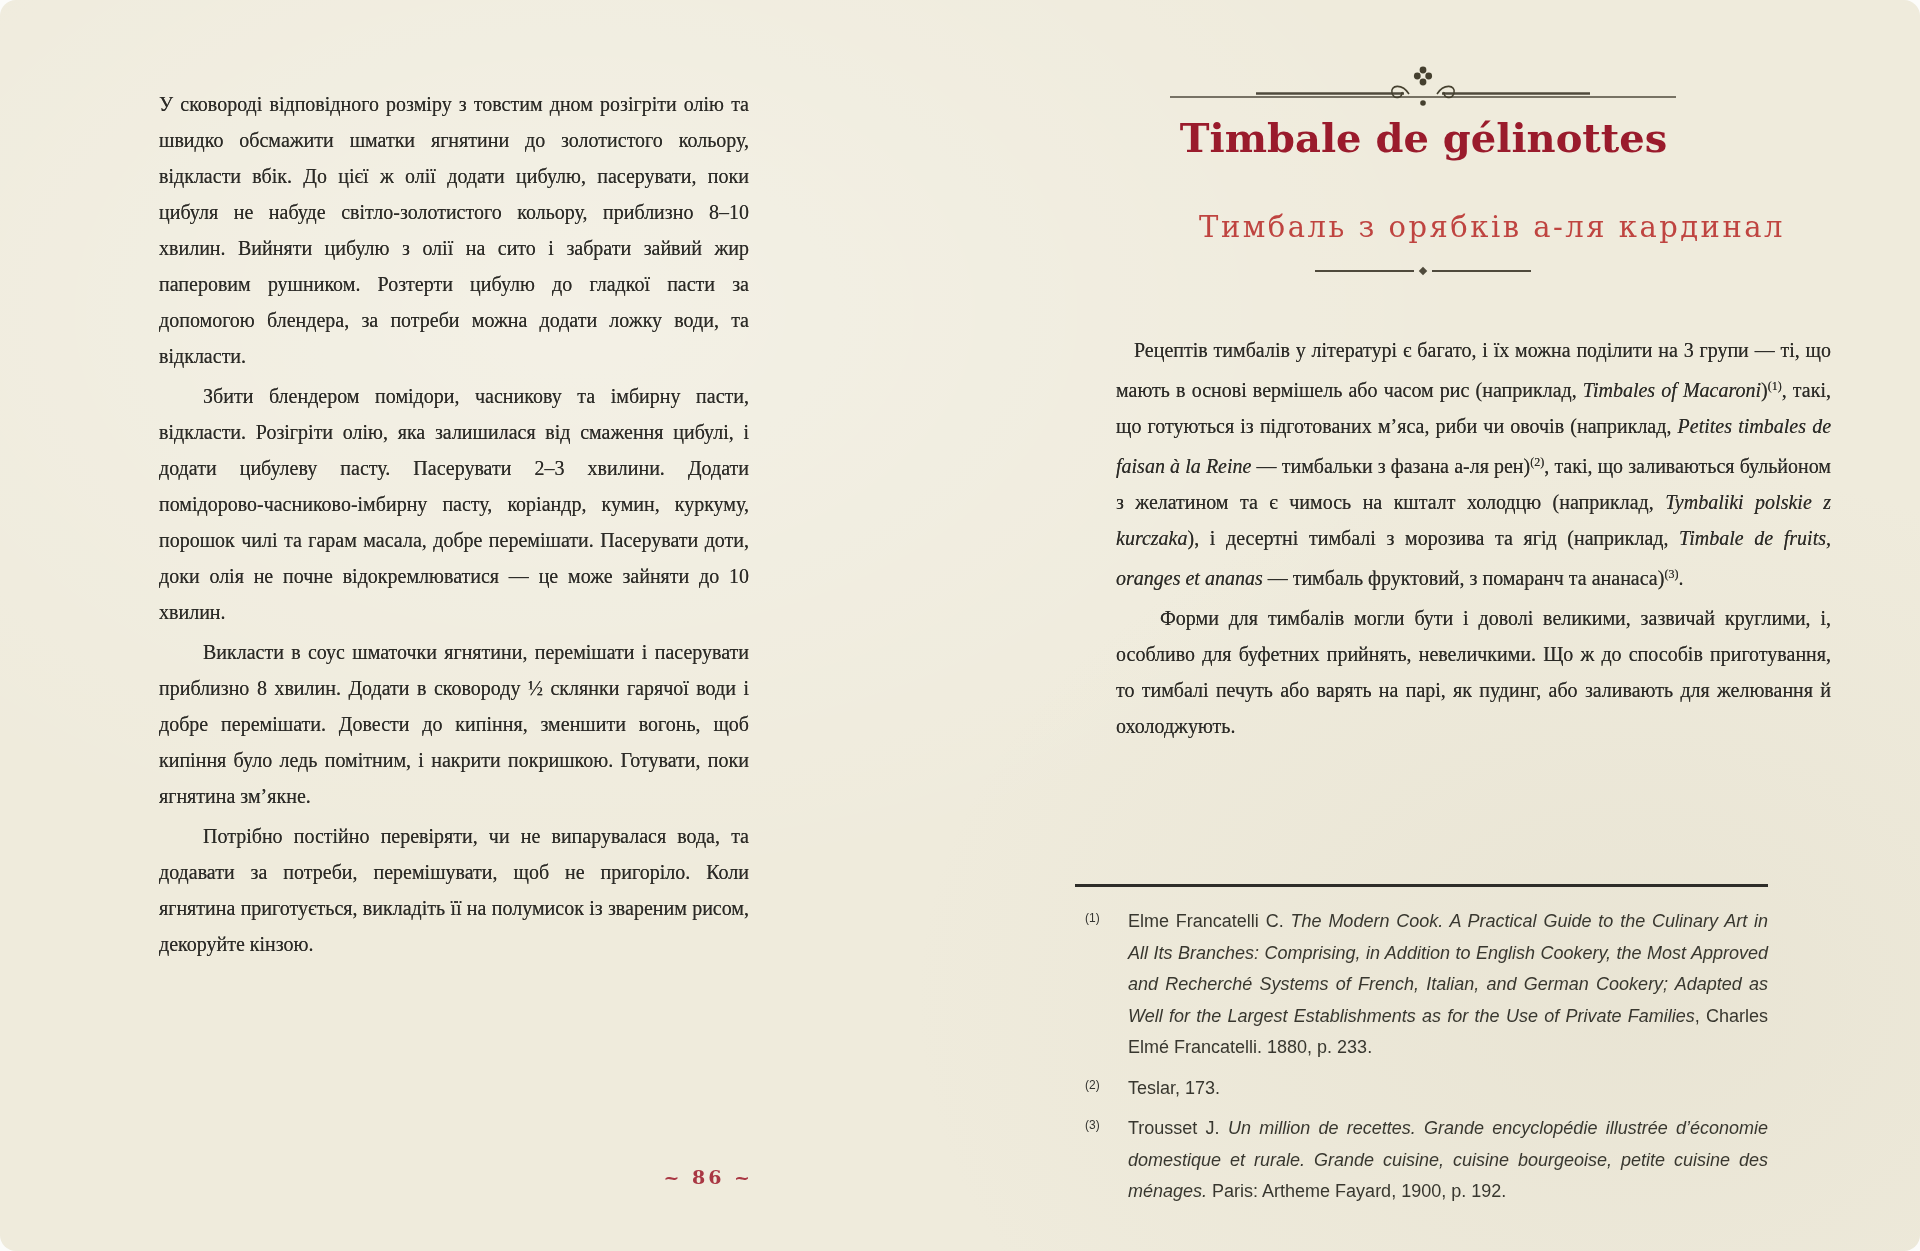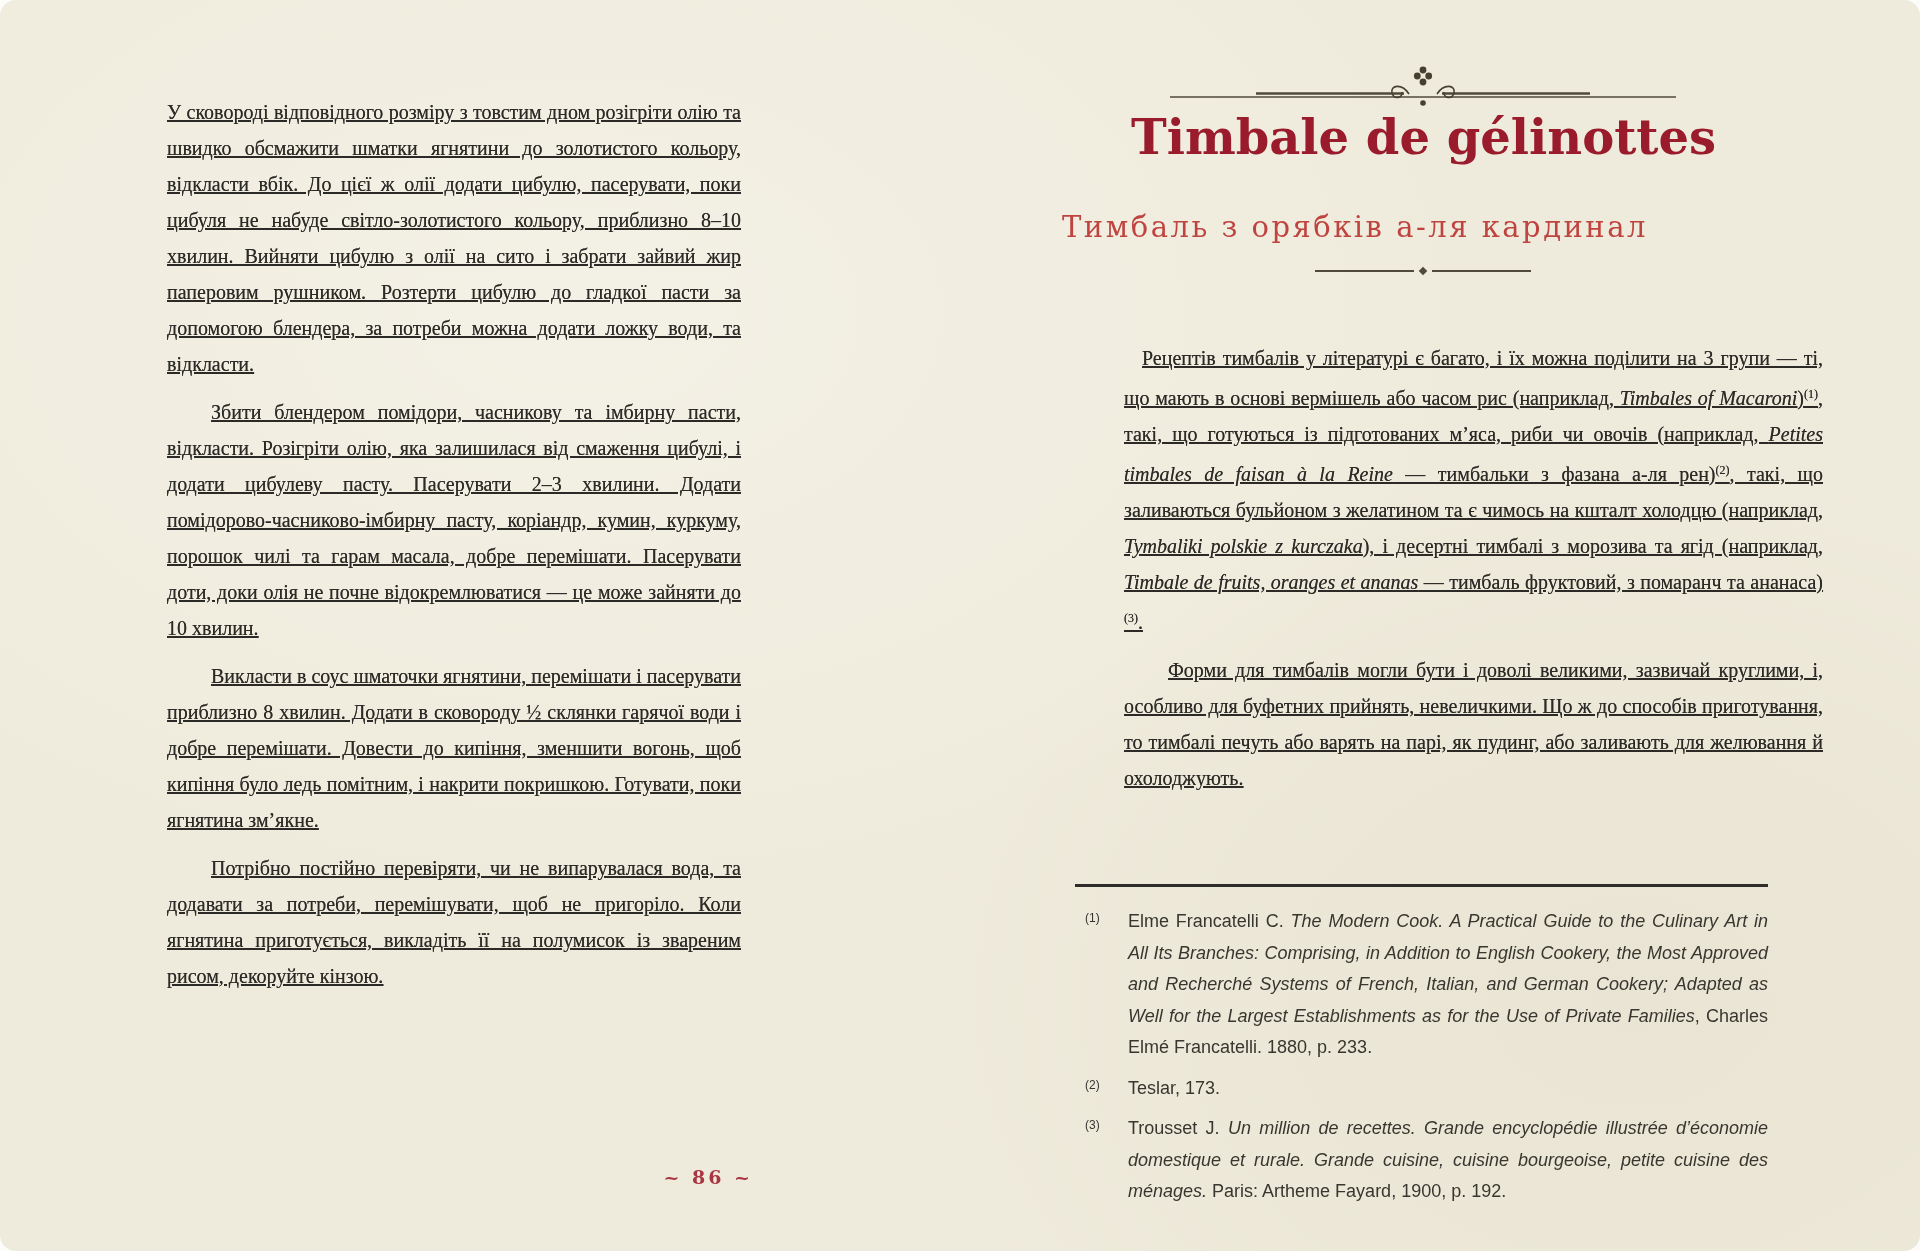--- a/index.html
+++ b/index.html
@@ -14,32 +14,32 @@
       radial-gradient(1400px 900px at 30% 25%, rgba(255,255,255,.28), transparent 65%),
       radial-gradient(1200px 900px at 85% 80%, rgba(205,198,175,.18), transparent 60%),
       #efebdc;
   }
   
   .lp-body{
     position:absolute;left:155px;top:82px;width:598px;
     font-size:20px;line-height:36px;color:#2b2a26;text-align:justify;
     text-shadow:0 0 .5px rgba(43,42,38,.75);
   }
-  .lp-body p, .rp-body p{margin:12px;text-decoration:underline;}
+  .lp-body p, .rp-body p{margin:4px;}
   p.ind{text-indent:44px;}
   p.ind-sm{text-indent:18px;}
   
   .ornament{position:absolute;left:1168px;top:60px;}
   .rp-title{
     position:absolute;left:1062px;top:116px;width:723px;text-align:center;
     font-family:"DejaVu Serif", serif;font-weight:bold;
-    font-size:48px;line-height:43px;color:#9a1b2c;
+    font-size:40px;line-height:43px;color:#9a1b2c;
   }
   .rp-subtitle{
-    position:absolute;left:1062px;top:210px;width:723px;text-align:left;
+    position:absolute;left:1062px;top:210px;width:723px;text-align:right;
     font-family:"DejaVu Serif", serif;font-size:29px;letter-spacing:2.5px;color:#bf4440;
   }
   .subdiv{
     position:absolute;left:1315px;top:266px;width:216px;height:9px;
     display:flex;align-items:center;gap:6px;
   }
   .subdiv .ln{flex:1;height:2px;background:#4f4a3c;}
   .subdiv .dm{width:6px;height:6px;background:#4f4a3c;transform:rotate(45deg);flex:none;}
   .rp-body{
     position:absolute;left:1112px;top:328px;width:723px;

